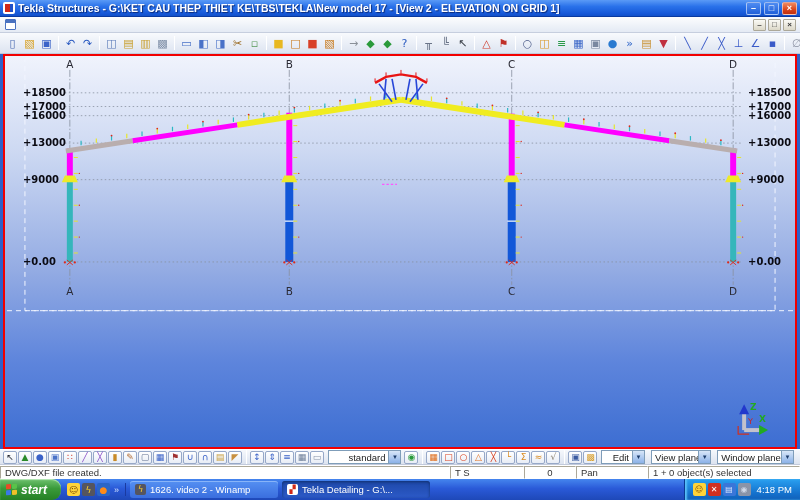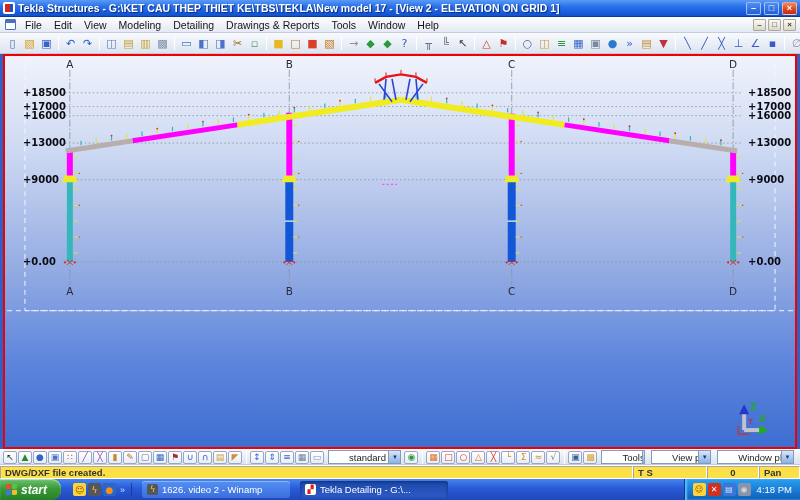--- a/index.html
+++ b/index.html
@@ -73,48 +73,47 @@
     display:flex; align-items:center; justify-content:center;
     font-size:9px; font-family:"DejaVu Sans", sans-serif;
     background:linear-gradient(#ffffff,#e8edf6);
     border:1px solid #96a8c8; border-radius:2px;
   }
   .combo {
     height:14px; background:#fff; border:1px solid #7f9db9;
     display:flex; align-items:center; font-size:9.5px; color:#222;
     margin:0 3px; overflow:hidden; white-space:nowrap;
   }
-  .combo .val { padding:0 20px; flex:1; overflow:hidden; }
+  .combo .val { padding:0 3px; flex:1; overflow:hidden;text-align:right; }
   .combo .arrow {
     width:12px; height:100%; flex:0 0 12px;
     background:linear-gradient(#d8e6f8,#8cb2e8);
     border-left:1px solid #7f9db9;
     font-size:6px; color:#1a3a6a; text-align:center; line-height:12px;
   }
 
   
   .workarea { flex:1 1 auto; min-height:0; background:#2e61c8; padding:0 3px; }
   .viewport { height:100%; border:2px solid #f20000; position:relative; background:#e8eefb; }
   .viewport svg { display:block; width:100%; height:100%; }
 
   
   .statusbar {
-    height:14px; flex:0 0 14px; background:#fde047;
+    height:14px; flex:0 0 14px; background:#ffffff;
     display:flex; align-items:center; font-size:9.5px; color:#333;
     border-top:1px solid #fff;
-    font-weight:bold;
   }
   .scell { border:1px solid; border-color:#aca899 #fff #fff #aca899; padding:0 4px; display:flex; align-items:center; white-space:nowrap; overflow:hidden; }
   .scell.msg { flex:1; }
 
   
   .taskbar {
     height:21px; flex:0 0 21px;
     background:linear-gradient(#4585ee,#2a5ad8 45%,#1e48b8);
-    display:flex; align-items:center; gap:8px;
+    display:flex; align-items:center; gap:2px;
   }
   .start-btn {
     height:21px; padding:0 14px 0 6px; display:flex; align-items:center; gap:4px;
     background:linear-gradient(#6fc26f,#3a9a3a 45%,#258025);
     border-radius:0 9px 9px 0; box-shadow:inset 0 1px 1px #b8e8b8;
     color:#fff; font-weight:bold; font-style:italic; font-size:12px;
   }
   .win-flag { width:11px; height:11px; display:grid; grid-template-columns:5px 5px; grid-gap:1px; transform:skewY(-4deg); }
   .win-flag i { display:block; border-radius:1px; }
   .ql { display:flex; align-items:center; gap:2px; padding:0 4px; border-right:1px solid #1a3aa0; }
@@ -149,31 +148,20 @@
   <div class="titlebar">
     <div class="app-icon"></div>
     <div class="title-text">Tekla Structures - G:\KET CAU THEP THIET KE\TBS\TEKLA\New model 17 - [View 2 - ELEVATION ON GRID 1]</div>
     <div class="tb-btn">–</div>
     <div class="tb-btn">□</div>
     <div class="tb-btn close">×</div>
   </div>
 
   <div class="menubar">
     <div class="mdi-icon"></div>
-    <div class="menubar" style="border:none;background:none;height:auto;padding:0;display:flex">
-        <span class="menu-item">File</span>
-        <span class="menu-item">Edit</span>
-        <span class="menu-item">View</span>
-        <span class="menu-item">Modeling</span>
-        <span class="menu-item">Detailing</span>
-        <span class="menu-item">Drawings &amp; Reports</span>
-        <span class="menu-item">Tools</span>
-        <span class="menu-item">Window</span>
-        <span class="menu-item">Help</span>
-      </div>
     <div class="spacer"></div>
     <div class="mini-btn">–</div>
     <div class="mini-btn">□</div>
     <div class="mini-btn">×</div>
   </div>
 
   <div class="toolbar-top" id="toolbarTop">
       <div class="tbtn" style="color: rgb(74, 106, 176);">▯</div>
       <div class="tbtn" style="color: rgb(216, 160, 32);">▧</div>
       <div class="tbtn" style="color: rgb(58, 98, 200);">▣</div>
@@ -488,38 +476,39 @@
         <div class="tbtn2" style="color: rgb(216, 64, 32);">╳</div>
         <div class="tbtn2" style="color: rgb(216, 138, 32);">└</div>
         <div class="tbtn2" style="color: rgb(216, 138, 32);">Σ</div>
         <div class="tbtn2" style="color: rgb(216, 138, 32);">≈</div>
         <div class="tbtn2" style="color: rgb(138, 128, 112);">√</div>
         <div class="tsep"></div>
         <div class="tbtn2" style="color: rgb(58, 90, 160);">▣</div>
         <div class="tbtn2" style="color: rgb(216, 160, 48);">▩</div>
       </div>
     <div class="combo" style="width:52px">
-      <span class="val">Tools</span>
+      <span class="val">Edit</span>
       <span class="arrow">▼</span>
     </div>
     <div class="combo" style="width:72px">
       <span class="val">View plane</span>
       <span class="arrow">▼</span>
     </div>
     <div class="combo" style="width:92px">
       <span class="val">Window planes</span>
       <span class="arrow">▼</span>
     </div>
   </div>
 
   <div class="statusbar">
     <div class="scell msg">DWG/DXF file created.</div>
     <div class="scell" style="width:74px">T S</div>
     <div class="scell" style="width:52px;justify-content:center">0</div>
-    <div class="scell" style="width:41px">Pan</div>
+    <div class="scell" style="width:72px">Pan</div>
+    <div class="scell" style="width:152px">1 + 0 object(s) selected</div>
   </div>
 
   <div class="taskbar">
     <div class="start-btn">
       <span class="win-flag">
         <i style="background:#e84c28"></i>
           <i style="background:#5ac24a"></i>
           <i style="background:#3a78e8"></i>
           <i style="background:#f0c028"></i>
       </span>

